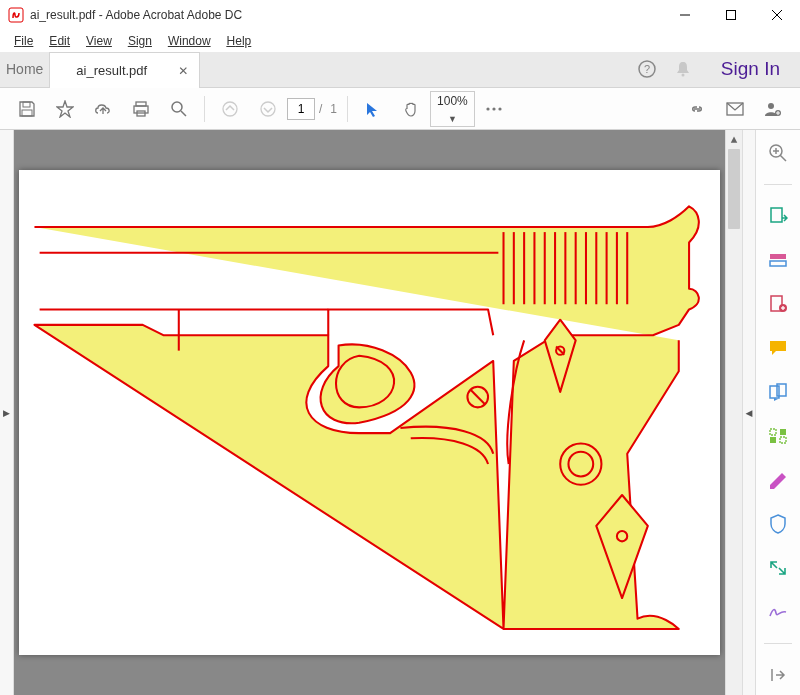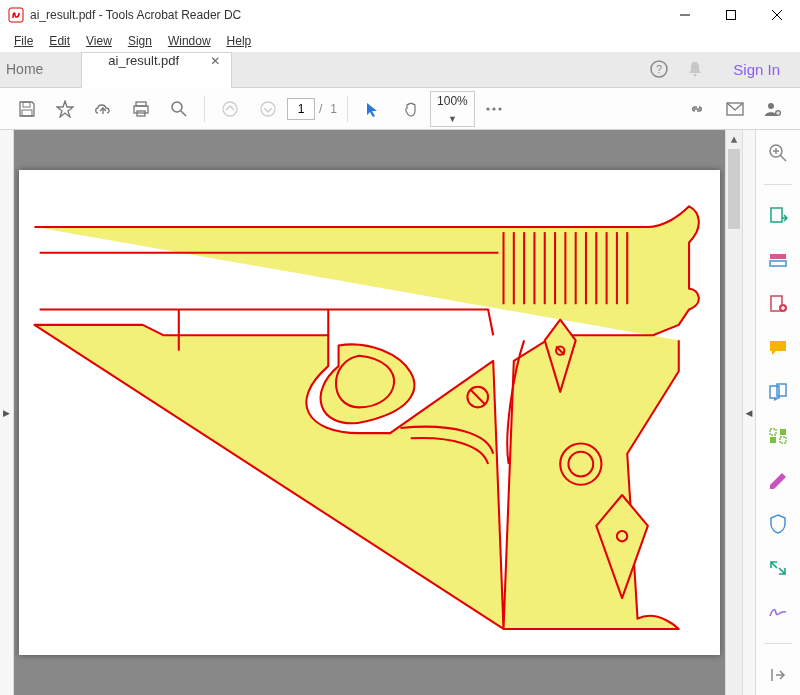--- a/index.html
+++ b/index.html
@@ -10,25 +10,25 @@
 .titlebar .title { flex: 1; font-size: 12px; }
 .titlebar .winbtn { width: 46px; height: 30px; display: flex; align-items: center; justify-content: center; }
 .titlebar .winbtn svg { width: 10px; height: 10px; }
 
 .menubar { height: 22px; display: flex; align-items: center; padding: 0 6px; background: #fff; }
 .menubar .menu-item { padding: 2px 8px; font-size: 12px; cursor: default; text-decoration: underline; }
 .menubar .underline { text-decoration: underline; text-decoration-color: #333; }
 
 .tabbar { height: 36px; display: flex; align-items: flex-end; background: #eaeaea; border-bottom: 1px solid #d4d4d4; }
 .tabbar .tab-static { padding: 0 6px; height: 36px; display: flex; align-items: center; font-size: 14px; color: #737373; cursor: default; }
-.tabbar .tab-active { height: 36px; display: flex; align-items: flex-start; background: #fff; border-top: 1px solid #d4d4d4; border-left: 1px solid #d4d4d4; border-right: 1px solid #d4d4d4; padding: 0 8px 0 26px; font-size: 13px; position: relative; top: 1px; margin-left: 32px; }
+.tabbar .tab-active { height: 36px; display: flex; align-items: center; background: #fff; border-top: 1px solid #d4d4d4; border-left: 1px solid #d4d4d4; border-right: 1px solid #d4d4d4; padding: 0 8px 0 26px; font-size: 13px; position: relative; top: 1px; }
 .tabbar .tab-close { margin-left: 28px; width: 16px; height: 16px; display: flex; align-items: center; justify-content: center; color: #666; font-size: 12px; }
 .tabbar .spacer { flex: 1; }
 .tabbar .tab-icon { width: 36px; height: 36px; display: flex; align-items: center; justify-content: center; color: #888; }
-.tabbar .signin { padding: 0 20px; height: 36px; display: flex; align-items: center; font-size: 15px; color: #8b5cf6; }
+.tabbar .signin { padding: 0 20px; height: 36px; display: flex; align-items: center; font-size: 19px; color: #4c1d95; }
 
 .toolbar { height: 42px; display: flex; align-items: center; background: #fdfdfd; border-bottom: 1px solid #d4d4d4; padding: 0 8px; }
 .toolbar .tbtn { width: 34px; height: 34px; display: flex; align-items: center; justify-content: center; color: #666; margin: 0 2px; }
 .toolbar .sep { width: 1px; height: 26px; background: #ddd; margin: 0 6px; }
 .toolbar .page-input { width: 28px; height: 22px; border: 1px solid #bbb; text-align: center; font-size: 12px; }
 .toolbar .page-total { color: #888; padding: 0 4px; font-size: 12px; }
 .toolbar .zoom-val { border: 1px solid #ccc; padding: 2px 6px; font-size: 12px; display: flex; align-items: center; gap: 6px; flex-direction: column; }
 .toolbar .spacer { flex: 1; }
 .toolbar .arrow { color: #2a76dd; }
 .toolbar .disabled { color: #bbb; }
@@ -51,21 +51,21 @@
 </head>
 <body>
 
 <div class="titlebar">
   <span class="app-icon">
     <svg viewBox="0 0 16 16">
         <rect x="1" y="1" width="14" height="14" rx="2" fill="#fff" stroke="#e20000"></rect>
         <path d="M5 11 C5 5 7 5 7 8 C7 11 11 11 11 6" stroke="#e20000" fill="none" stroke-width="1.5"></path>
       </svg>
   </span>
-  <div class="title">ai_result.pdf - Tools Acrobat Reader DC</div>
+  <div class="title">ai_result.pdf - Adobe Acrobat Adobe DC</div>
   <div class="winbtn">
       <svg viewBox="0 0 10 10">
         <line x1="0" y1="5" x2="10" y2="5" stroke="#000"></line>
       </svg>
     </div>
   <div class="winbtn">
       <svg viewBox="0 0 10 10">
         <rect x="0.5" y="0.5" width="9" height="9" fill="none" stroke="#000"></rect>
       </svg>
     </div>

